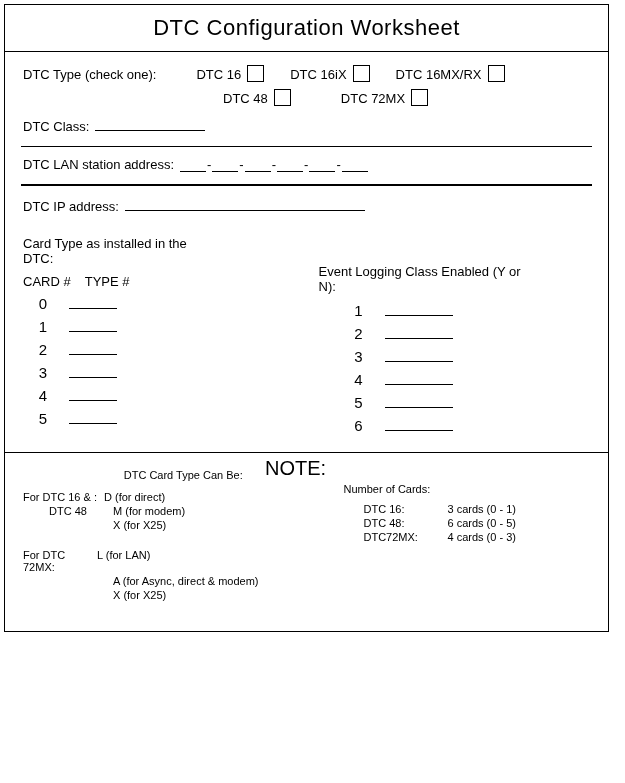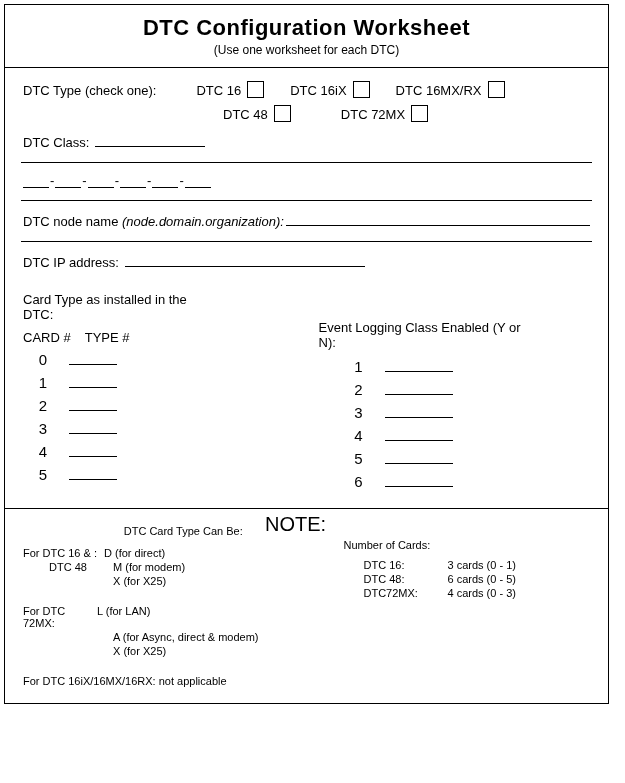--- a/index.html
+++ b/index.html
@@ -16,21 +16,21 @@
       border: 1px solid #000;
       box-sizing: border-box;
       padding: 0;
     }
     .header {
       text-align: center;
       padding: 10px 0 10px 0;
     }
     .title {
       font-size: 22px;
-      font-weight: bold;
+      font-weight: normal;
       letter-spacing: 0.5px;
       text-align: center;
     }
     .subtitle {
       font-size: 12px;
       margin-top: 2px;
     }
     hr.full {
       border: none;
       border-top: 1px solid #000;
@@ -171,21 +171,20 @@
     }
     .dash { padding: 0 1px; }
   </style>
 </head>
 <body>
 
 <div class="sheet">
 
   <div class="header">
     <div class="title">DTC Configuration Worksheet</div>
-    <div class="subtitle">(Use one worksheet for each DTC)</div>
   </div>
 
   <hr class="full">
 
   <div class="section">
     <div class="type-row">
       <span>DTC Type (check one):</span>
       <span class="type-options">
         <span class="opt"><span>DTC 16</span><span class="chk"></span></span>
         <span class="opt"><span>DTC 16iX</span><span class="chk"></span></span>
@@ -199,36 +198,29 @@
     <div class="row">
       <span class="label-gap">DTC Class:</span>
       <span class="fill w110"></span>
     </div>
   </div>
 
   <hr class="inset">
 
   <div class="section">
     <div class="row">
+      <span class="label-gap">DTC LAN station address:</span>
       <span>
         <span class="lan-seg"></span><span class="dash">-</span><span class="lan-seg"></span><span class="dash">-</span><span class="lan-seg"></span><span class="dash">-</span><span class="lan-seg"></span><span class="dash">-</span><span class="lan-seg"></span><span class="dash">-</span><span class="lan-seg"></span>
       </span>
     </div>
   </div>
 
   <hr class="inset">
 
-  <div class="section">
-    <div class="row">
-      <span>DTC node name</span>
-      <span>&nbsp;</span>
-      <span class="italic">(node.domain.organization):</span>
-      <span class="fill" style="flex:1; margin-left:2px;"></span>
-    </div>
-  </div>
 
   <hr class="inset">
 
   <div class="section">
     <div class="row">
       <span class="label-gap">DTC IP address:</span>
       <span class="fill" style="width:240px;"></span>
     </div>
   </div>
 
@@ -323,21 +315,20 @@
         </div>
         <div class="nl" style="display:flex;">
           <span style="width:90px;"></span>
           <span>A (for Async, direct &amp; modem)</span>
         </div>
         <div class="nl" style="display:flex;">
           <span style="width:90px;"></span>
           <span>X (for X25)</span>
         </div>
         <div style="height:14px;"></div>
-        <div class="nl">For DTC 16iX/16MX/16RX: not applicable</div>
       </div>
       <div class="notes-right">
         <div class="nl" style="margin-bottom:8px;">Number of Cards:</div>
         <div class="nc-row nl indent1">
             <span class="nc-l">DTC 16:</span>
             <span>3 cards (0 - 1)</span>
           </div>
         <div class="nc-row nl indent1">
             <span class="nc-l">DTC 48:</span>
             <span>6 cards (0 - 5)</span>

